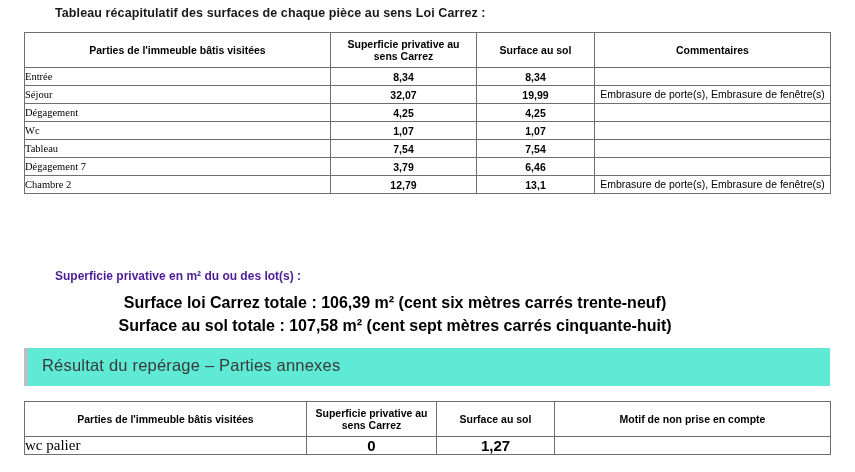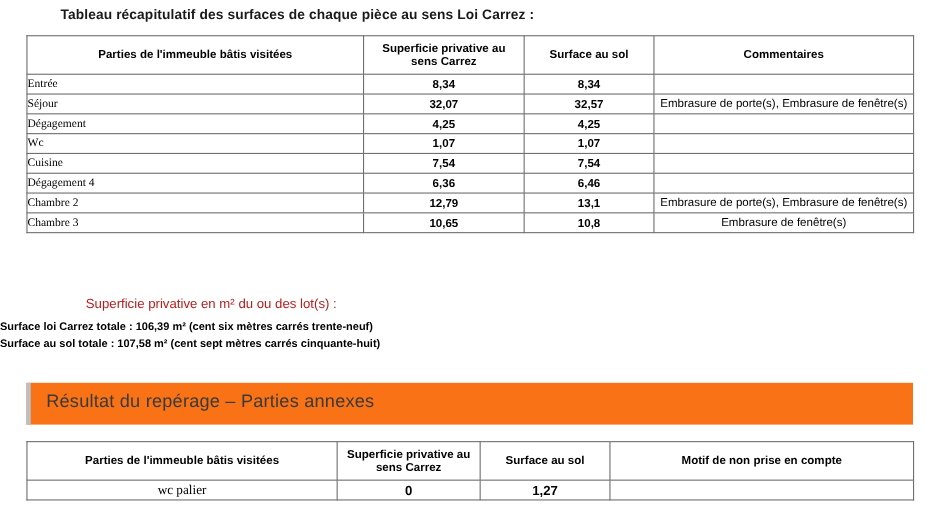--- a/index.html
+++ b/index.html
@@ -71,42 +71,41 @@
     padding: 1px 4px;
   }
   tr.tall td {
     height: 28px;
   }
   .sub-note {
     position: absolute;
     left: 55px;
     top: 269px;
     font-size: 12px;
-    font-weight: normal;
-    color: #b91c1c;
-    margin-left: 23px;
+    font-weight: bold;
+    color: #4c1d95;
   }
   .totals {
     position: absolute;
     left: 0;
     top: 291px;
     width: 790px;
-    text-align: left;
-    font-size: 10px;
+    text-align: center;
+    font-size: 16px;
     font-weight: bold;
     line-height: 1.45;
     color: #000;
   }
   .annex-band {
     position: absolute;
     left: 24px;
     top: 348px;
     width: 806px;
     height: 38px;
-    background: #f97316;
+    background: #5eead4;
     border-left: 4px solid #b9c0c6;
     box-sizing: border-box;
   }
   .annex-band .band-text {
     position: absolute;
     left: 14px;
     top: 8px;
     font-size: 16.5px;
     color: #3a3a3a;
     font-weight: normal;
@@ -130,22 +129,21 @@
   table.annex thead th {
     font-weight: bold;
     font-size: 10.5px;
     text-align: center;
     height: 30px;
     line-height: 1.15;
     padding: 2px 4px;
   }
   table.annex tbody td {
     height: 17px;
-    font-size: 12px;
-    text-align: center;
+    font-size: 15px;
   }
 </style>
 </head>
 <body>
 
 <div class="page">
 
   <div class="intro-line">Tableau récapitulatif des surfaces de chaque pièce au sens Loi Carrez :</div>
 
   <table class="carrez">
@@ -166,58 +164,52 @@
     <tbody>
       <tr>
         <td class="c-name">Entrée</td>
         <td class="c-num">8,34</td>
         <td class="c-num">8,34</td>
         <td class="c-com"></td>
       </tr>
       <tr class="tall">
         <td class="c-name">Séjour</td>
         <td class="c-num">32,07</td>
-        <td class="c-num">32,57</td>
+        <td class="c-num">19,99</td>
         <td class="c-com">Embrasure de porte(s), Embrasure de fenêtre(s)</td>
       </tr>
       <tr>
         <td class="c-name">Dégagement</td>
         <td class="c-num">4,25</td>
         <td class="c-num">4,25</td>
         <td class="c-com"></td>
       </tr>
       <tr>
         <td class="c-name">Wc</td>
         <td class="c-num">1,07</td>
         <td class="c-num">1,07</td>
         <td class="c-com"></td>
       </tr>
       <tr>
-        <td class="c-name">Cuisine</td>
+        <td class="c-name">Tableau</td>
         <td class="c-num">7,54</td>
         <td class="c-num">7,54</td>
         <td class="c-com"></td>
       </tr>
       <tr>
-        <td class="c-name">Dégagement 4</td>
-        <td class="c-num">6,36</td>
+        <td class="c-name">Dégagement 7</td>
+        <td class="c-num">3,79</td>
         <td class="c-num">6,46</td>
         <td class="c-com"></td>
       </tr>
       <tr class="tall">
         <td class="c-name">Chambre 2</td>
         <td class="c-num">12,79</td>
         <td class="c-num">13,1</td>
         <td class="c-com">Embrasure de porte(s), Embrasure de fenêtre(s)</td>
-      </tr>
-      <tr>
-        <td class="c-name">Chambre 3</td>
-        <td class="c-num">10,65</td>
-        <td class="c-num">10,8</td>
-        <td class="c-com">Embrasure de fenêtre(s)</td>
       </tr>
     </tbody>
   </table>
 
   <div class="sub-note">Superficie privative en m² du ou des lot(s) :</div>
 
   <div class="totals">
     <div>Surface loi Carrez totale : 106,39 m² (cent six mètres carrés trente-neuf)</div>
     <div>Surface au sol totale : 107,58 m² (cent sept mètres carrés cinquante-huit)</div>
   </div>

